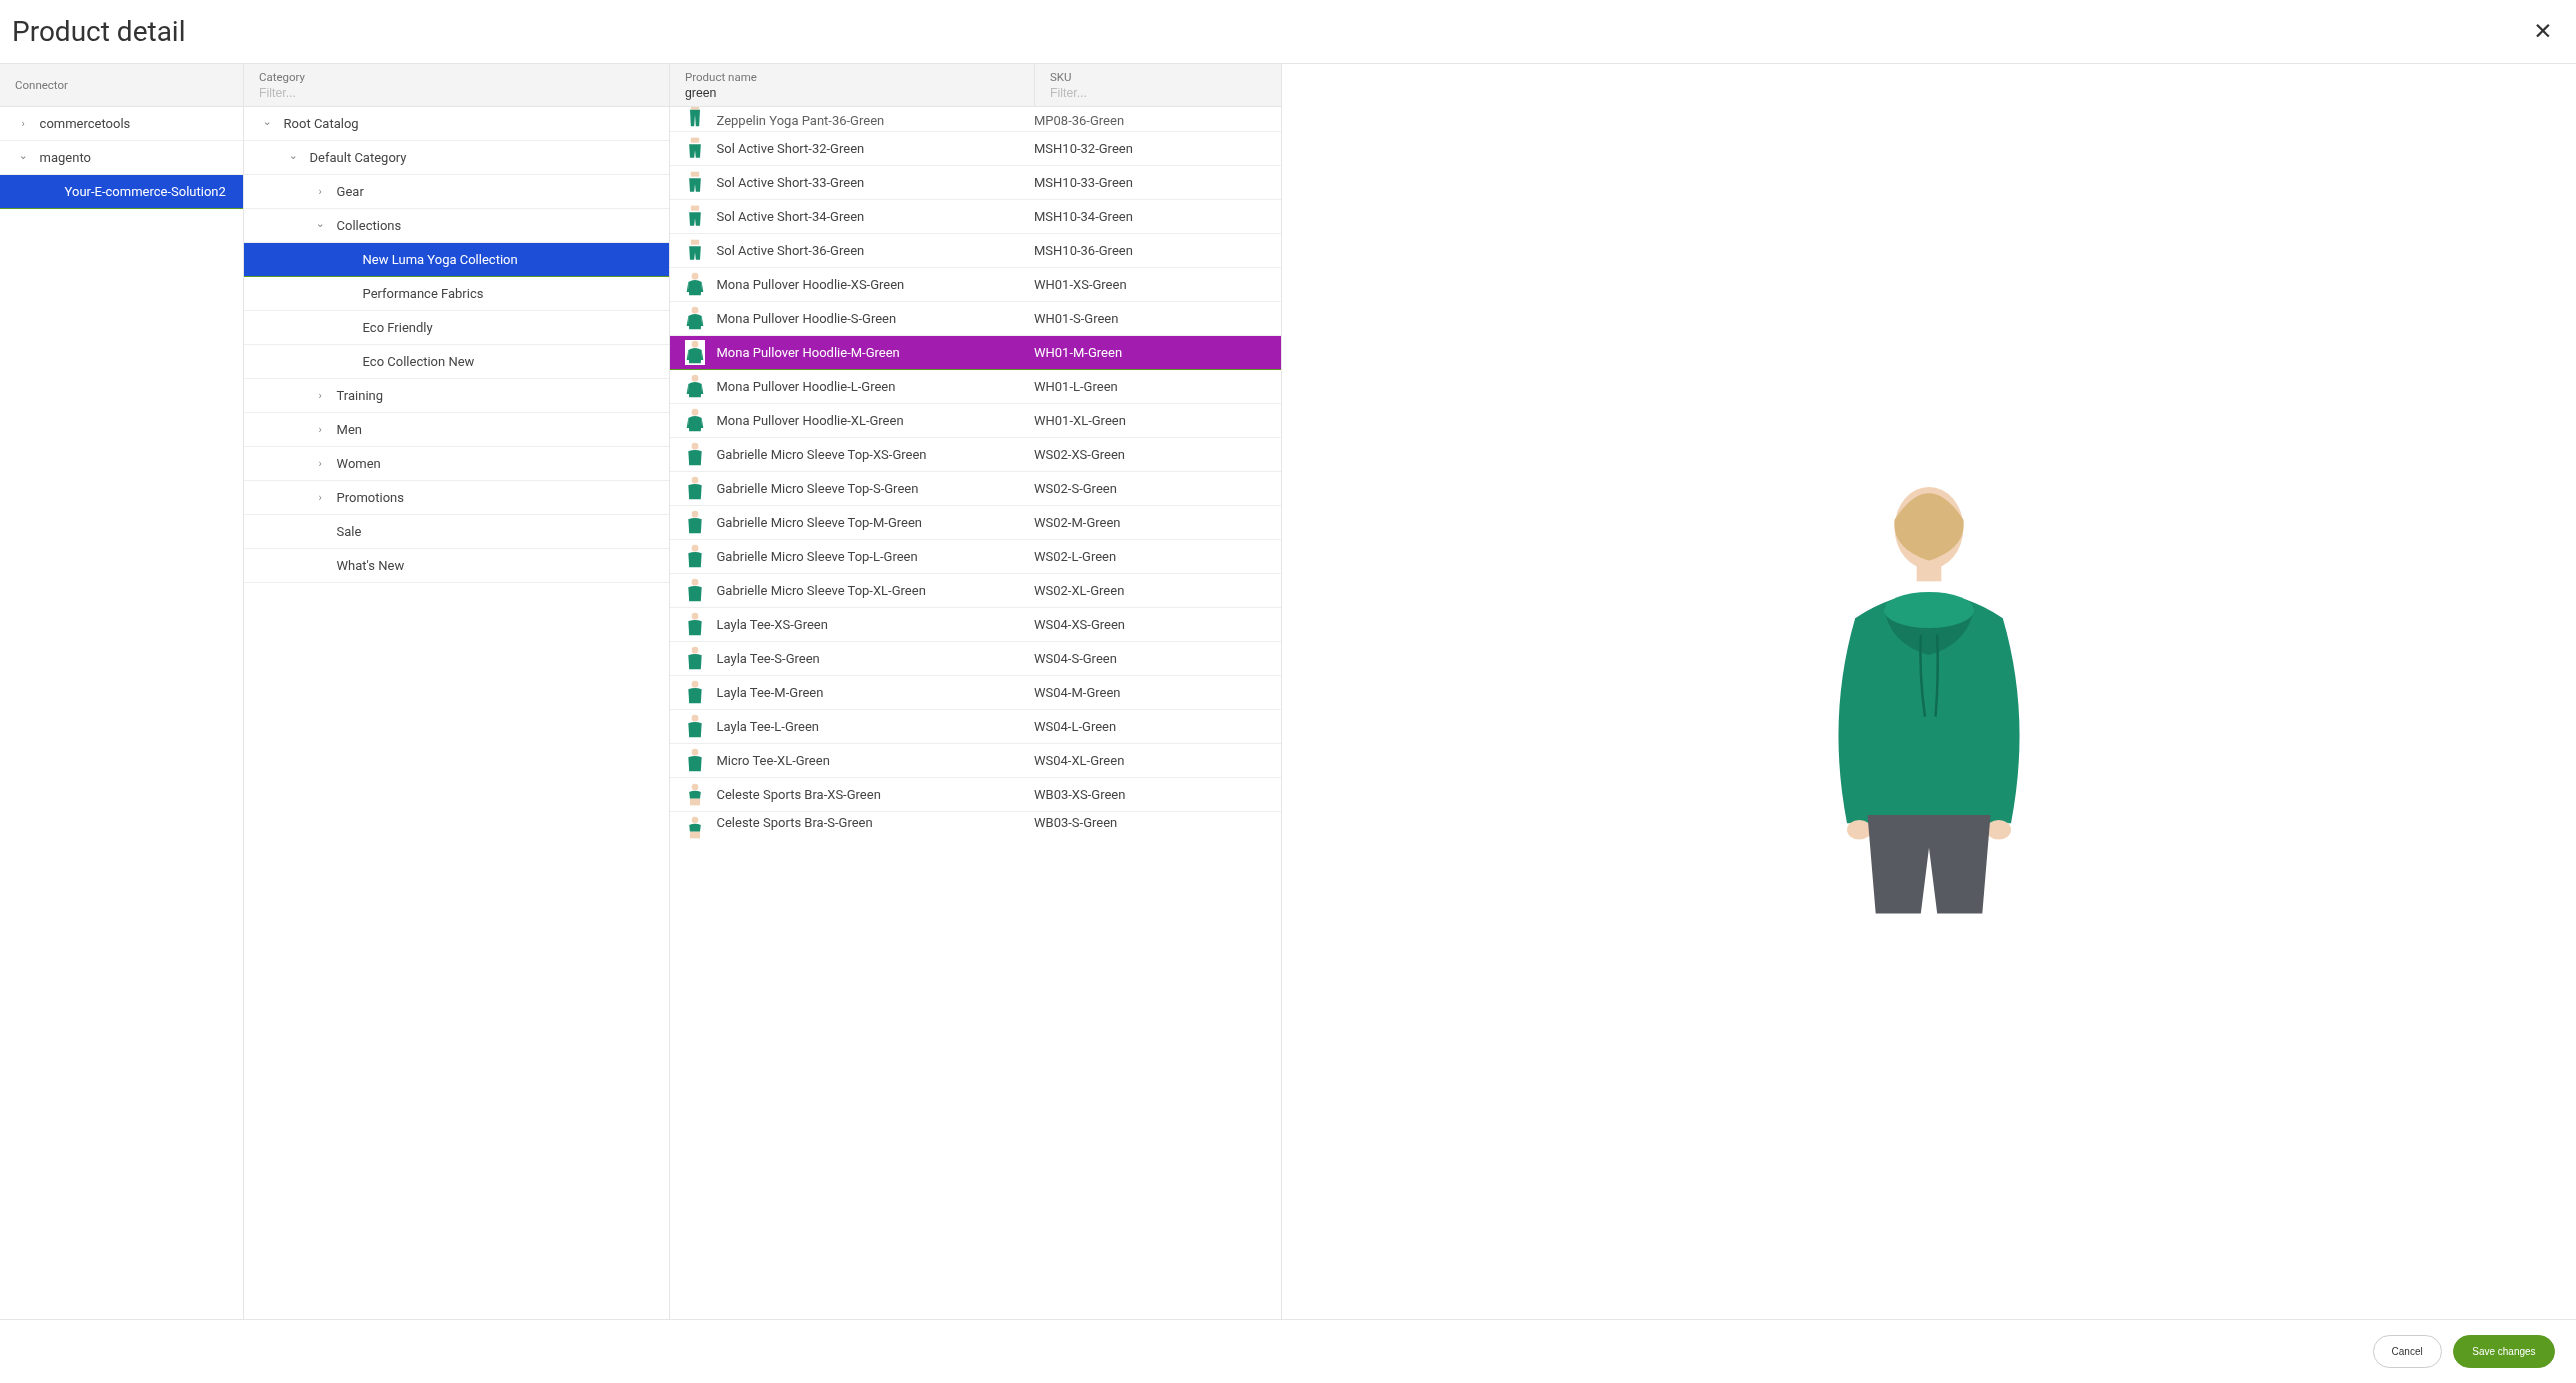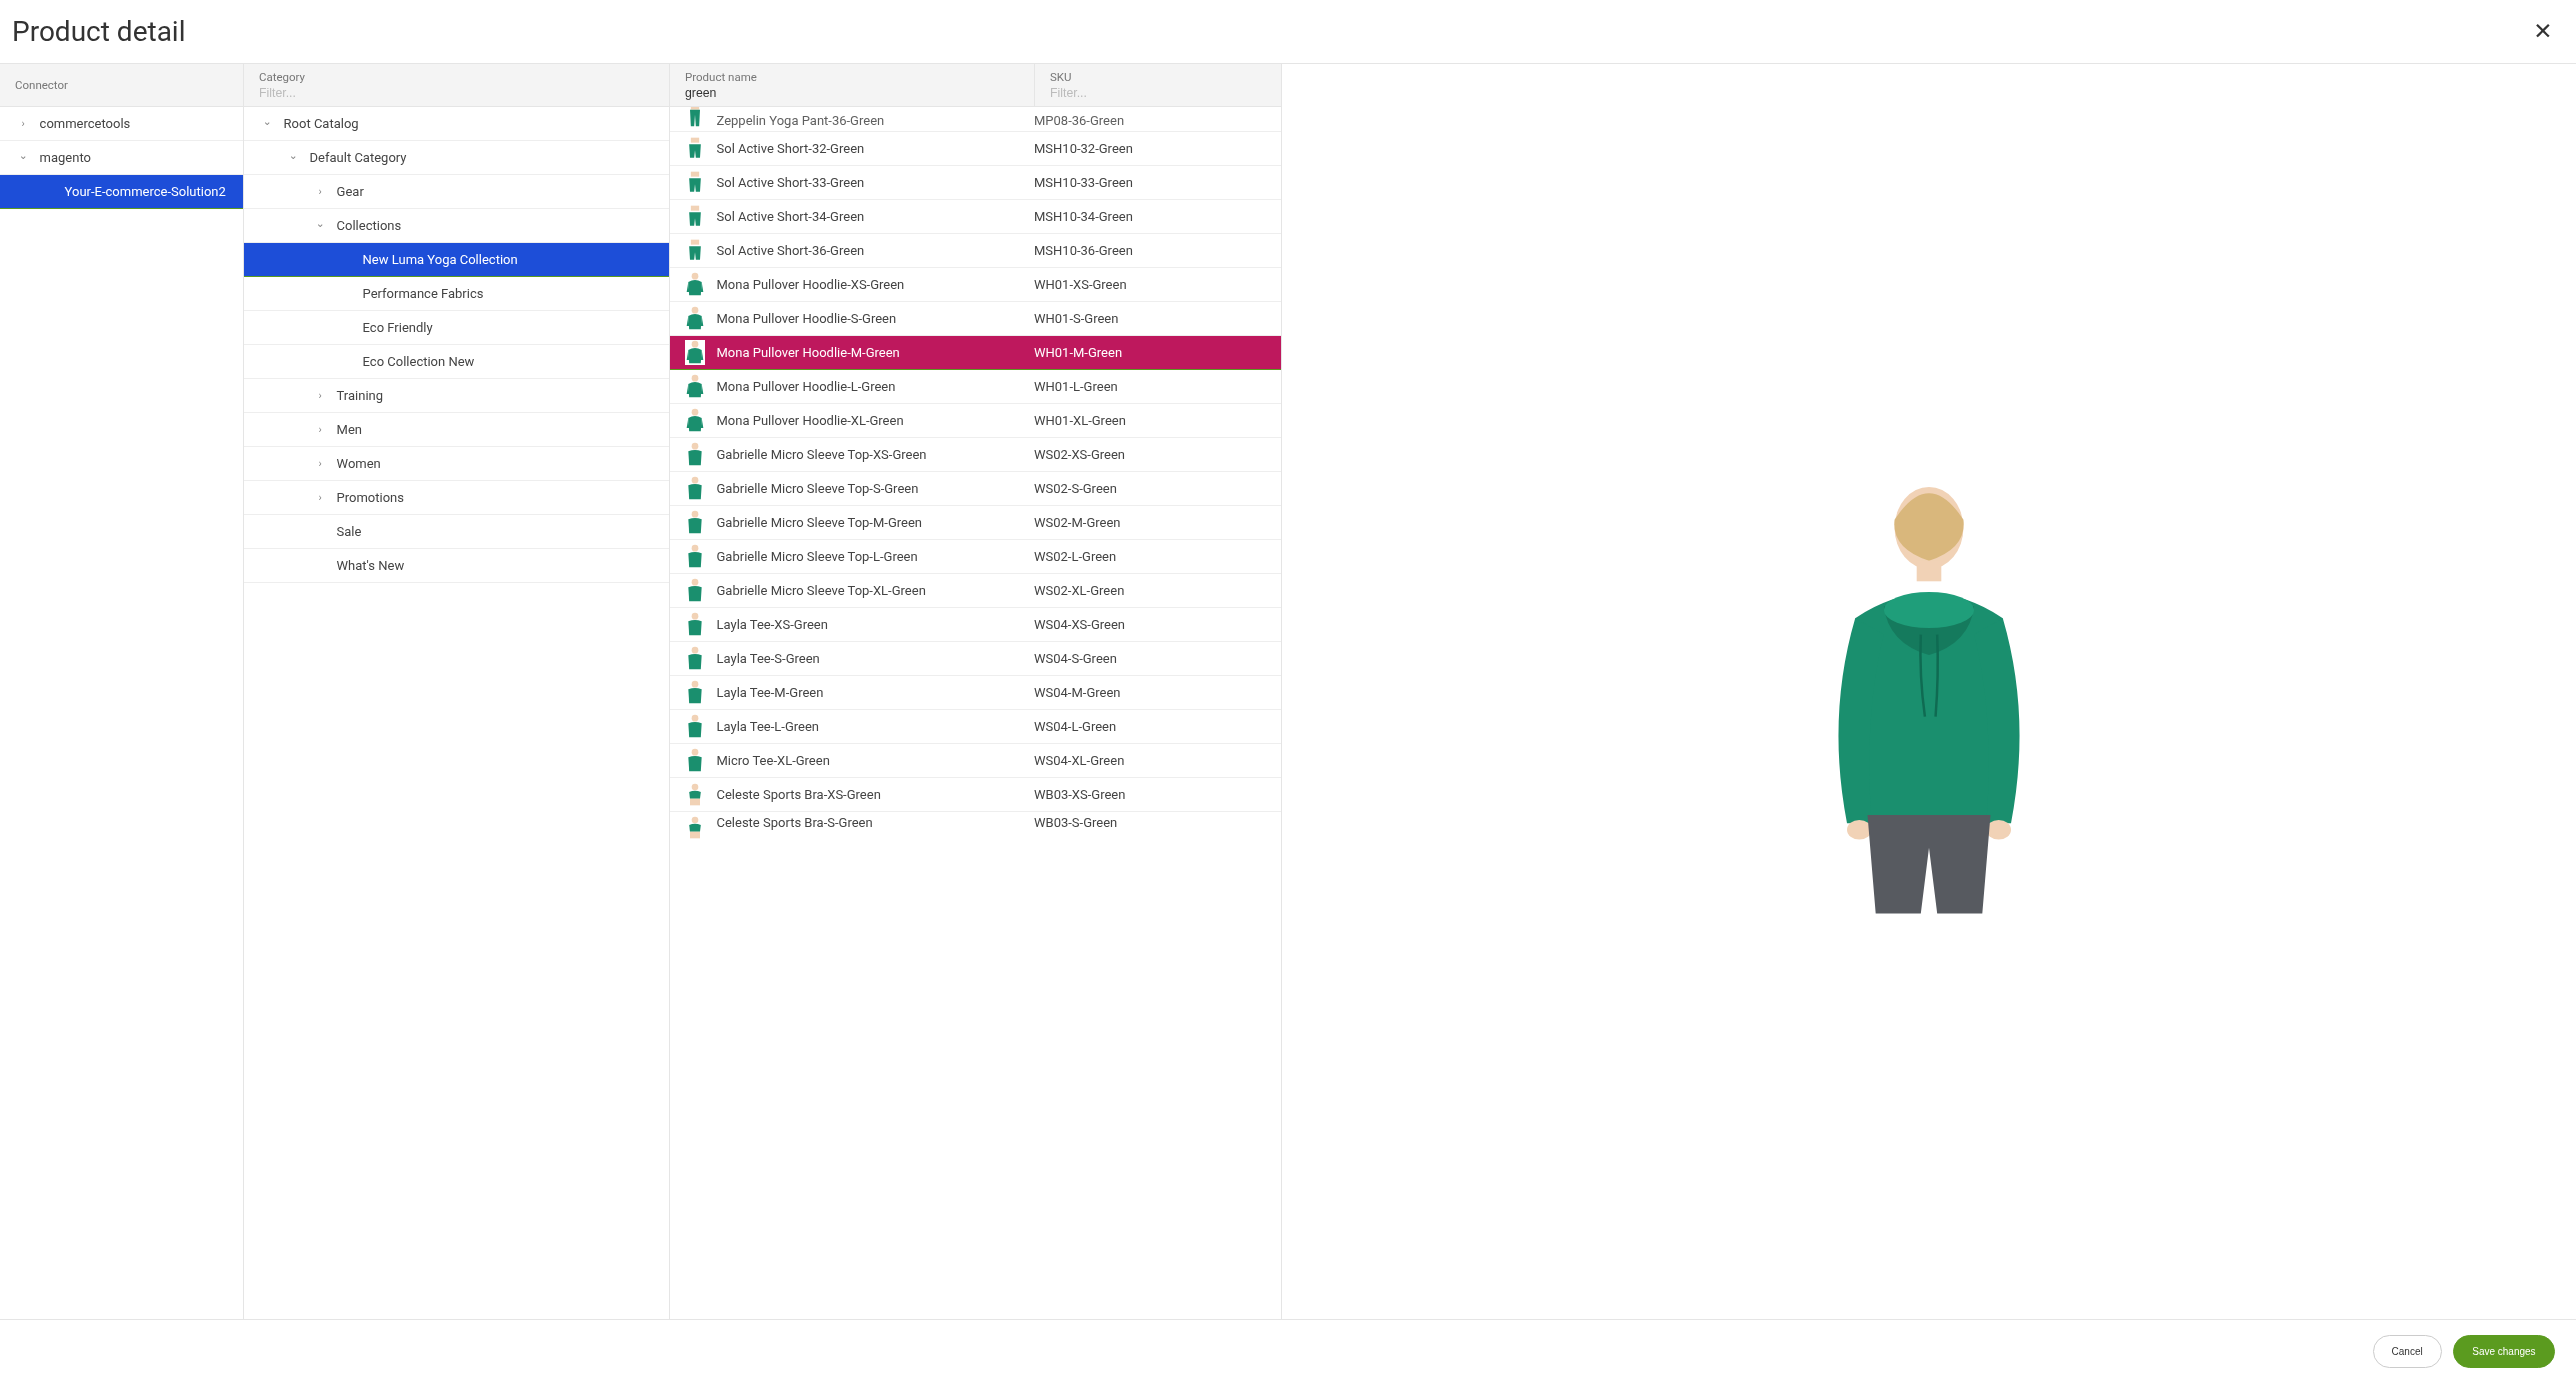--- a/index.html
+++ b/index.html
@@ -28,21 +28,21 @@
   .scroll { overflow-y:auto; flex:1 1 auto; }
 
   .tree-row { display:flex; align-items:center; height:34px; padding:0 15px; border-bottom:0.8px solid #eee; font-size:13px; color:#444; cursor:pointer; white-space:nowrap; }
   .tree-row.selected { background:#1d4ed8; color:#fff; border-bottom-color:#5b9b1f;}
   .tree-row .chev { width:16.4px; display:inline-flex; justify-content:center; color:#888; font-size:10.7px;}
   .tree-row.selected .chev { color:#fff; }
   .tree-row .spacer { display:inline-block; }
 
   .prod-row { display:flex; align-items:center; height:34px; border-bottom:0.8px solid #eee; font-size:13px; color:#444; cursor:pointer; padding:0 15px; }
   .prod-row.cut { height:25px; border-bottom:0.8px solid #eee; align-items:flex-end; padding-bottom:3.3px;}
-  .prod-row.selected { background:#be185d; color:#fff; border-bottom-color:#5b9b1f;}
+  .prod-row.selected { background:#a21caf; color:#fff; border-bottom-color:#5b9b1f;}
   .prod-row .thumb { width:20px; height:25px; margin-right:11.5px; display:inline-flex; align-items:center; justify-content:center; }
   .prod-row.selected .thumb svg .bg { fill:#fff;}
   .prod-row .name { flex:1 1 auto; white-space:nowrap; overflow:hidden; text-overflow:ellipsis;}
   .prod-row .sku { width:232px; white-space:nowrap;}
   .prod-row.cut .name, .prod-row.cut .sku { opacity:.85; }
   .prod-row.cut-bottom { height:28px; align-items:flex-start; padding-top:3.3px; border-bottom:none;}
 
   .footer { display:flex; justify-content:flex-end; align-items:center; gap:11.5px; padding:15px 21.4px; }
   .btn { height:33px; padding:0 18px; border-radius:16.4px; font-size:10px; cursor:pointer; display:inline-flex; align-items:center; }
   .btn.secondary { background:#fff; border:0.8px solid #ccc; color:#333; }

